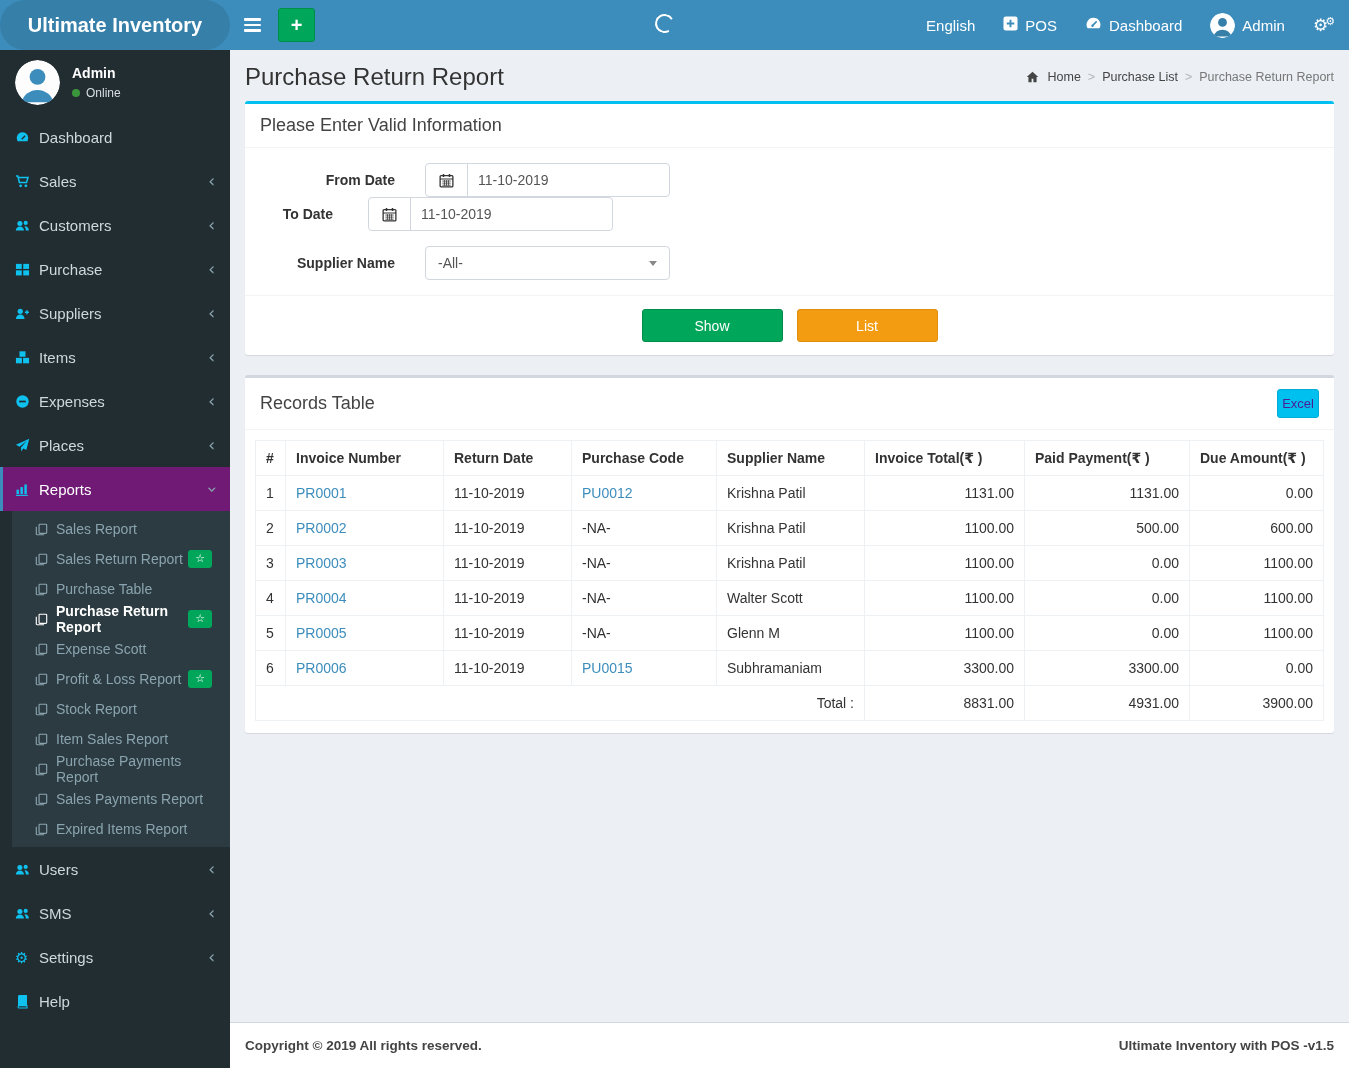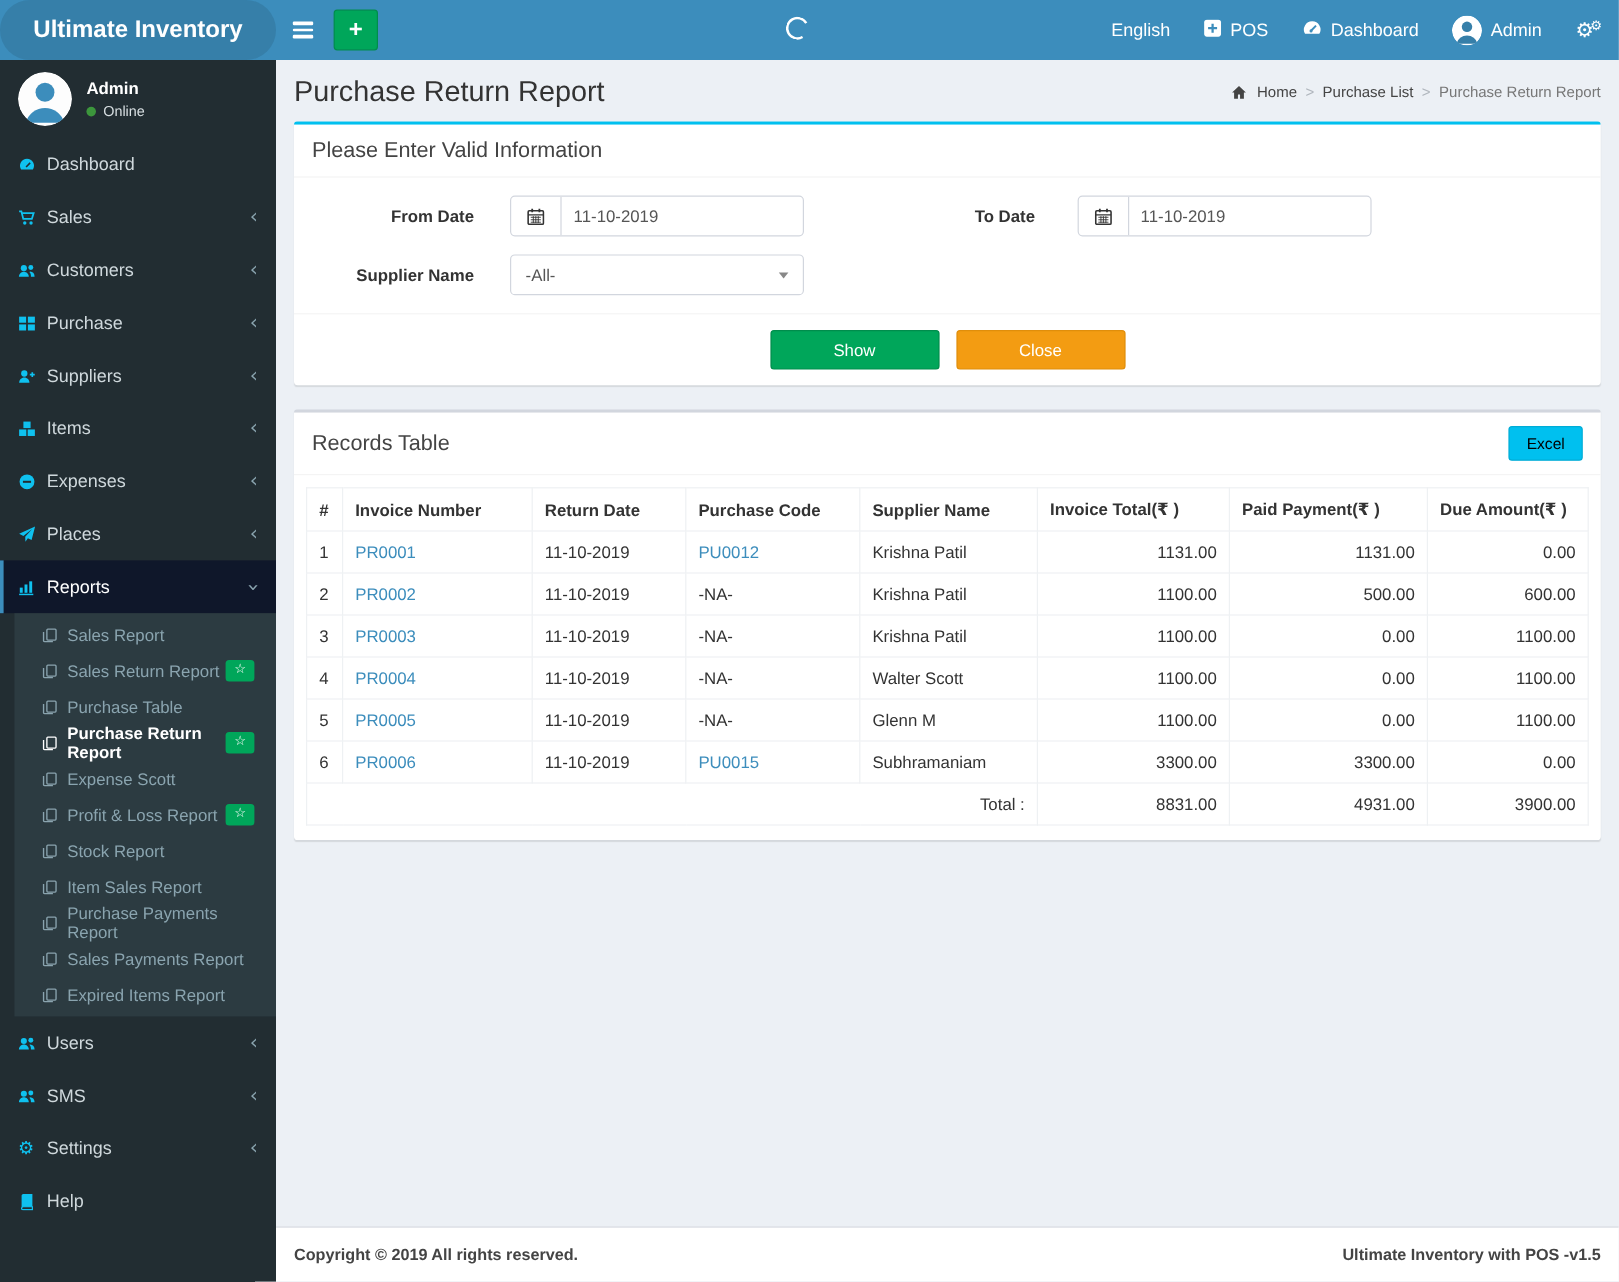--- a/index.html
+++ b/index.html
@@ -31,21 +31,21 @@
   .nav-avatar { width:25px; height:25px; border-radius:50%; overflow:hidden; display:block;}
   
   .sidebar { position:fixed; top:50px; left:0; bottom:0; width:230px; background:var(--sidebar); overflow:hidden; z-index:9;}
   .user-panel { display:flex; padding:10px 15px; gap:12px; align-items:center;}
   .user-avatar { width:45px; height:45px; border-radius:50%; overflow:hidden; flex:0 0 45px;}
   .user-name { color:#fff; font-weight:bold; font-size:14px; margin-bottom:5px;}
   .user-status { color:#d8dfe2; font-size:12px; display:flex; align-items:center; gap:6px; cursor:pointer;}
   .dot { width:8px; height:8px; border-radius:50%; background:#3c963c; display:inline-block;}
   .menu-item { display:flex; align-items:center; height:44px; padding:0 15px 0 12px; color:#cfd8dc; font-size:15px;
                cursor:pointer; border-left:3px solid transparent;}
-  .menu-item.active { background:#0f172a; border-left-color:var(--navbar); color:#fff;text-align:center;}
+  .menu-item.active { background:#701a75; border-left-color:var(--navbar); color:#fff;text-align:center;}
   .mi-icon { width:24px; color:var(--icon); display:inline-flex; align-items:center; flex:0 0 24px;}
   .mi-icon svg { display:block;}
   .chev { margin-left:auto; color:#8aa4af; font-size:17px; line-height:1; font-family:"DejaVu Sans",sans-serif;}
   .chev.down { transform:rotate(-90deg); }
   .submenu { background:var(--submenu); padding:3px 0;margin-left:12px;}
   .submenu-item { display:flex; align-items:center; height:30px; padding:0 15px 0 23px; color:#8aa4af; font-size:14px; cursor:pointer;}
   .submenu-item .mi-icon { color:#8aa4af; width:21px; flex:0 0 21px;}
   .submenu-item.active { color:#fff; font-weight:bold;}
   .submenu-item.active .mi-icon { color:#fff;}
   .badge { background:var(--green); color:#fff; border-radius:3px; font-size:11px; line-height:1; padding:3px 7px 4px;
@@ -60,36 +60,36 @@
   .crumb { cursor:pointer; }
   .crumb.current { color:#777; cursor:default;}
   .home-ic { display:inline-flex; margin-right:2px; color:#444;}
   
   .panel { background:#fff; border-radius:3px; box-shadow:0 1px 1px rgba(0,0,0,.1); margin:10px 15px 0;}
   .panel.info-top { border-top:3px solid var(--accent);}
   .panel.gray-top { border-top:3px solid #d2d6de; margin-top:20px;}
   .panel-head { padding:11px 15px; border-bottom:1px solid #f4f4f4; display:flex; align-items:center; justify-content:space-between;}
   .panel-title { font-size:18px; font-weight:400; color:#444;}
   .panel-body { padding:15px;}
-  .form-row { display:flex; margin-bottom:15px;}
+  .form-row { display:flex; margin-bottom:15px;flex-direction:column;}
   .half { display:flex; align-items:center; width:50%;}
   .f-label { width:165px; text-align:right; padding-right:30px; font-weight:bold; color:#333; font-size:14px;}
   .half.right .f-label { width:108px; padding-right:35px;}
   .input-group { display:flex; width:245px; height:34px; border:1px solid #d2d6de; border-radius:4px; background:#fff; overflow:hidden;}
   .addon { width:42px; display:flex; align-items:center; justify-content:center; border-right:1px solid #d2d6de; color:#333;}
   .input-group input { border:0; outline:none; flex:1; padding:0 10px; font-size:14px; color:#555; font-family:inherit; background:transparent;}
   .select-box { width:245px; height:34px; border:1px solid #d2d6de; border-radius:4px; background:#fff;
                 display:flex; align-items:center; justify-content:space-between; padding:0 12px; color:#555; cursor:pointer;}
   .caret { width:0; height:0; border-left:4.5px solid transparent; border-right:4.5px solid transparent; border-top:5.5px solid #888;}
   .panel-foot { border-top:1px solid #f4f4f4; padding:13px; display:flex; justify-content:center; gap:14px;}
   .btn { width:141px; height:33px; border-radius:3px; color:#fff; font-size:14px; font-family:inherit; cursor:pointer;}
   .btn-show { background:var(--green); border:1px solid #008d4c;}
   .btn-close { background:var(--orange); border:1px solid #e08e0b;}
-  .btn-excel { background:var(--accent); border:1px solid #00acd6; color:#000000; border-radius:3px; font-size:13px;
-               padding:6px 14px; cursor:pointer; font-family:inherit;}
+  .btn-excel { background:var(--accent); border:1px solid #00acd6; color:#4c1d95; border-radius:3px; font-size:13px;
+               padding:6px 4px; cursor:pointer; font-family:inherit;}
   
   .tbl-wrap { padding:10px 10px 12px;}
   table { width:100%; border-collapse:collapse; font-size:14px;}
   th,td { border:1px solid #eef1f3; padding:9px 10px; text-align:left; color:#333;}
   th { font-weight:bold;}
   td.num, th.num-h { }
   td.num { text-align:right;}
   tfoot td { font-weight:normal;}
   tfoot .tot-label { text-align:right;}
   a.lnk { color:var(--link); text-decoration:none; cursor:pointer;}
@@ -465,21 +465,21 @@
           <label class="f-label">Supplier Name</label>
           <div class="select-box">
             <span>-All-</span>
             <span class="caret"></span>
           </div>
         </div>
       </div>
     </div>
     <div class="panel-foot">
       <button class="btn btn-show">Show</button>
-      <button class="btn btn-close">Close</button>
+      <button class="btn btn-close">List</button>
     </div>
   </section>
 
   <section class="panel gray-top">
     <div class="panel-head">
       <span class="panel-title">Records Table</span>
       <button class="btn-excel">Excel</button>
     </div>
     <div class="tbl-wrap">
       <table>

